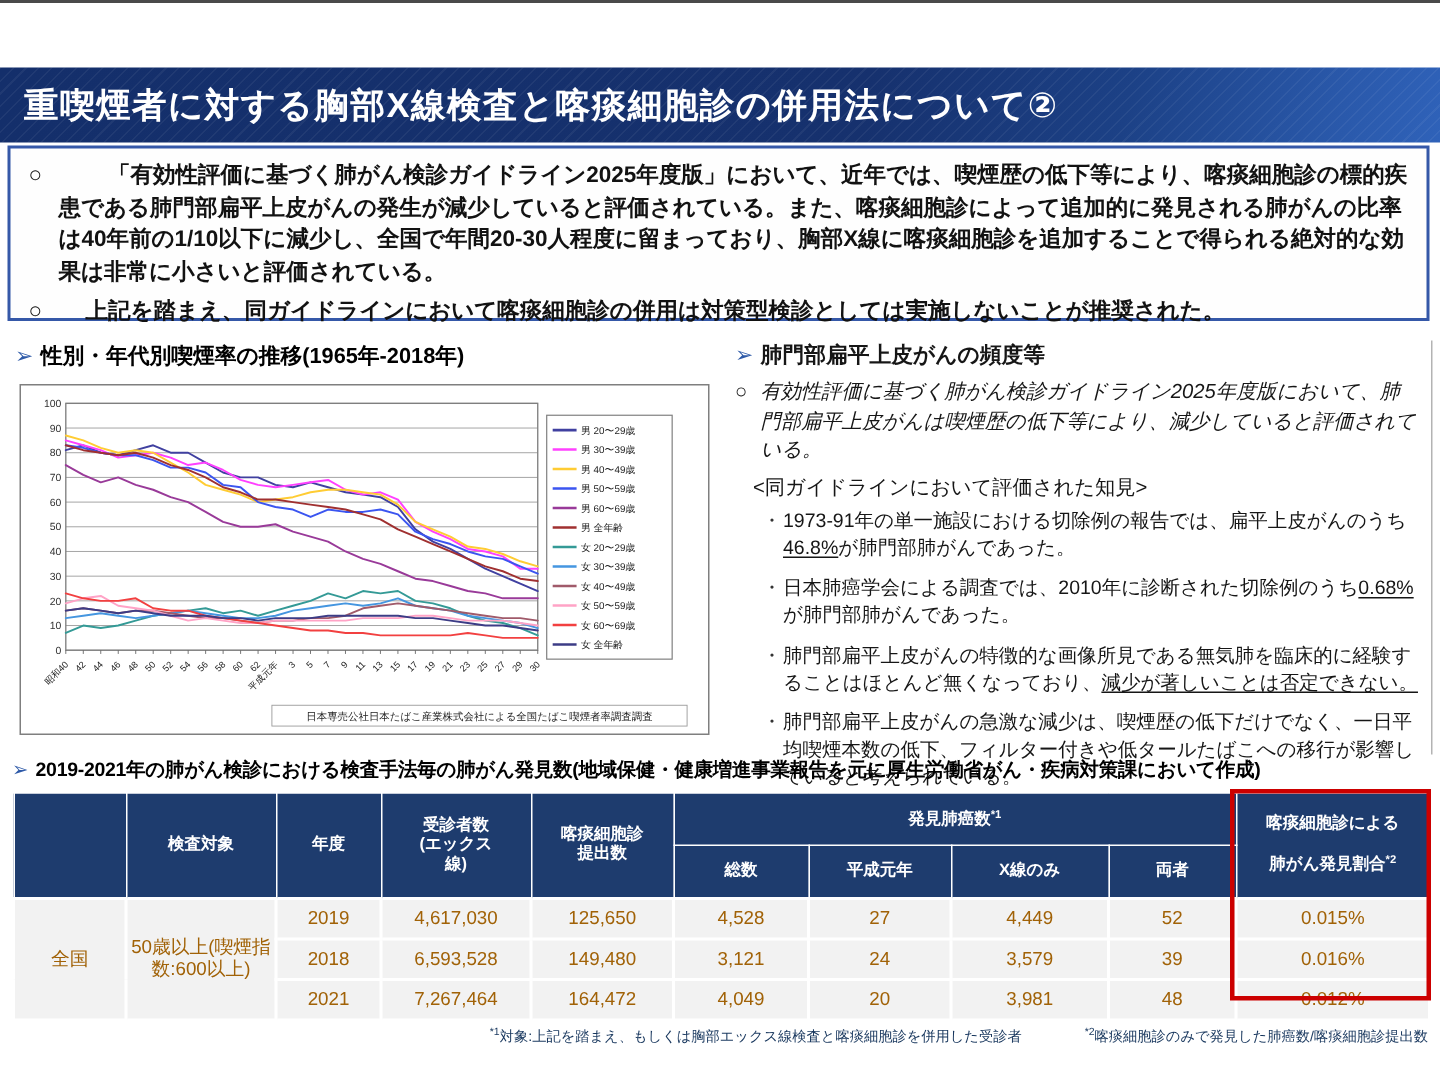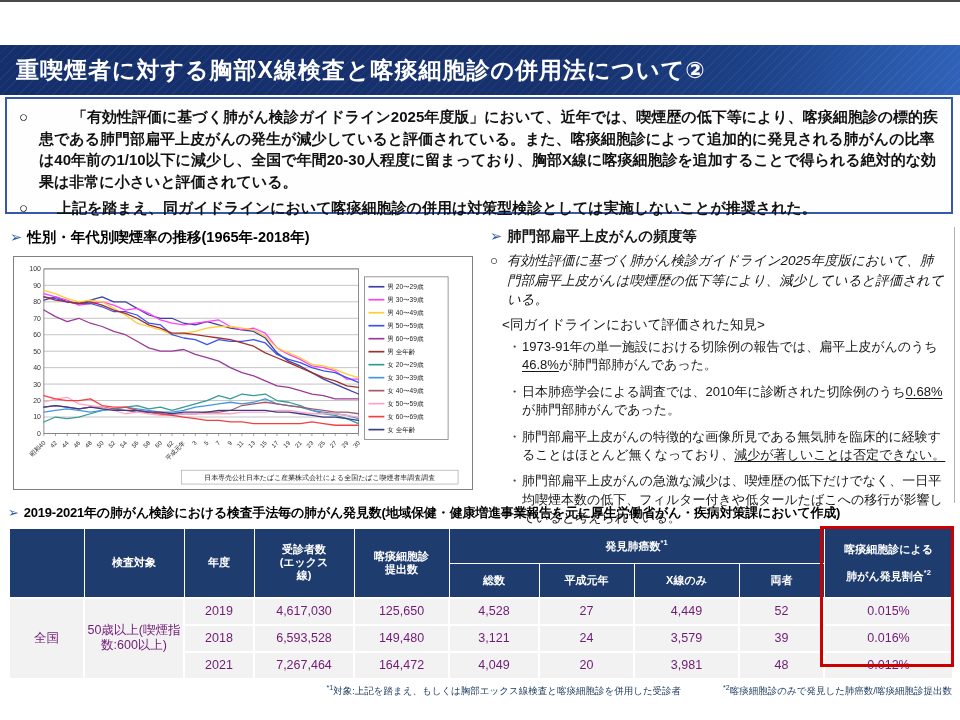--- a/index.html
+++ b/index.html
@@ -65,21 +65,21 @@
   
   .bottom-panel { position:absolute; top:504px; left:8px; width:944px; }
   .bottom-panel .sec-h { font-size:13px; letter-spacing:-0.2px; }
   .table-wrap { position:relative; margin-top:6px; }
   table.data { border-collapse:collapse; width:944px; table-layout:fixed; }
   table.data th {
     background:#1e3c6e; color:#fff; font-weight:bold; border:1px solid #ffffff;
     font-size:11px; line-height:1.18; padding:1px 1px; text-align:center; white-space:pre-line;
   }
   table.data td {
-    background:#f2f2f2; color:#701a75; border:2px solid #ffffff;
+    background:#f2f2f2; color:#a16207; border:2px solid #ffffff;
     font-size:12.5px; text-align:center; padding:3px 2px; line-height:1.2;
   }
   table.data sup { font-size:7.5px; }
   tr.hrow1 { height:26px; } tr.hrow2 { height:26px; }
   tr.drow { height:27px; }
   .red-overlay {
     position:absolute; top:-2px; right:-2px; width:134px; height:141px;
     border:3px solid #cc0000; pointer-events:none;
   }
   .footnotes {

